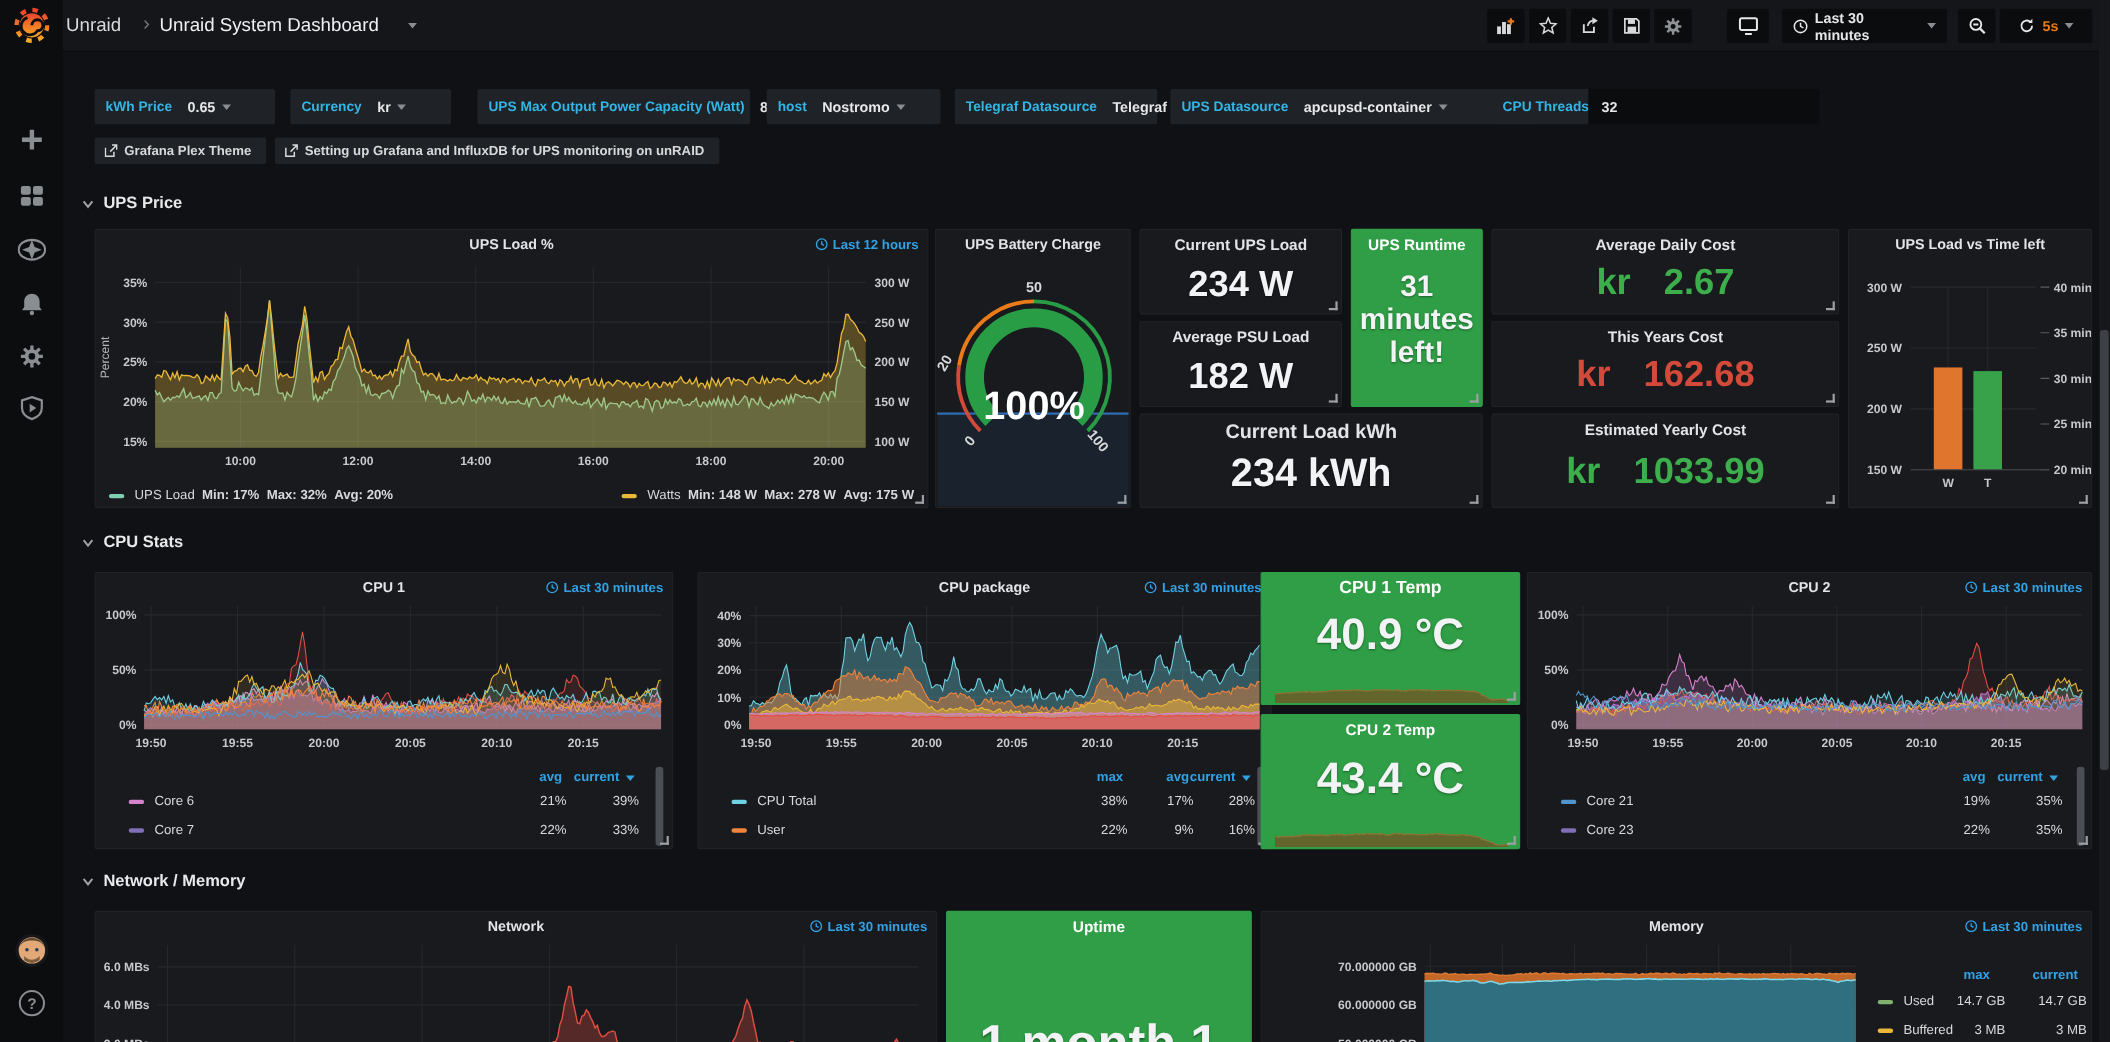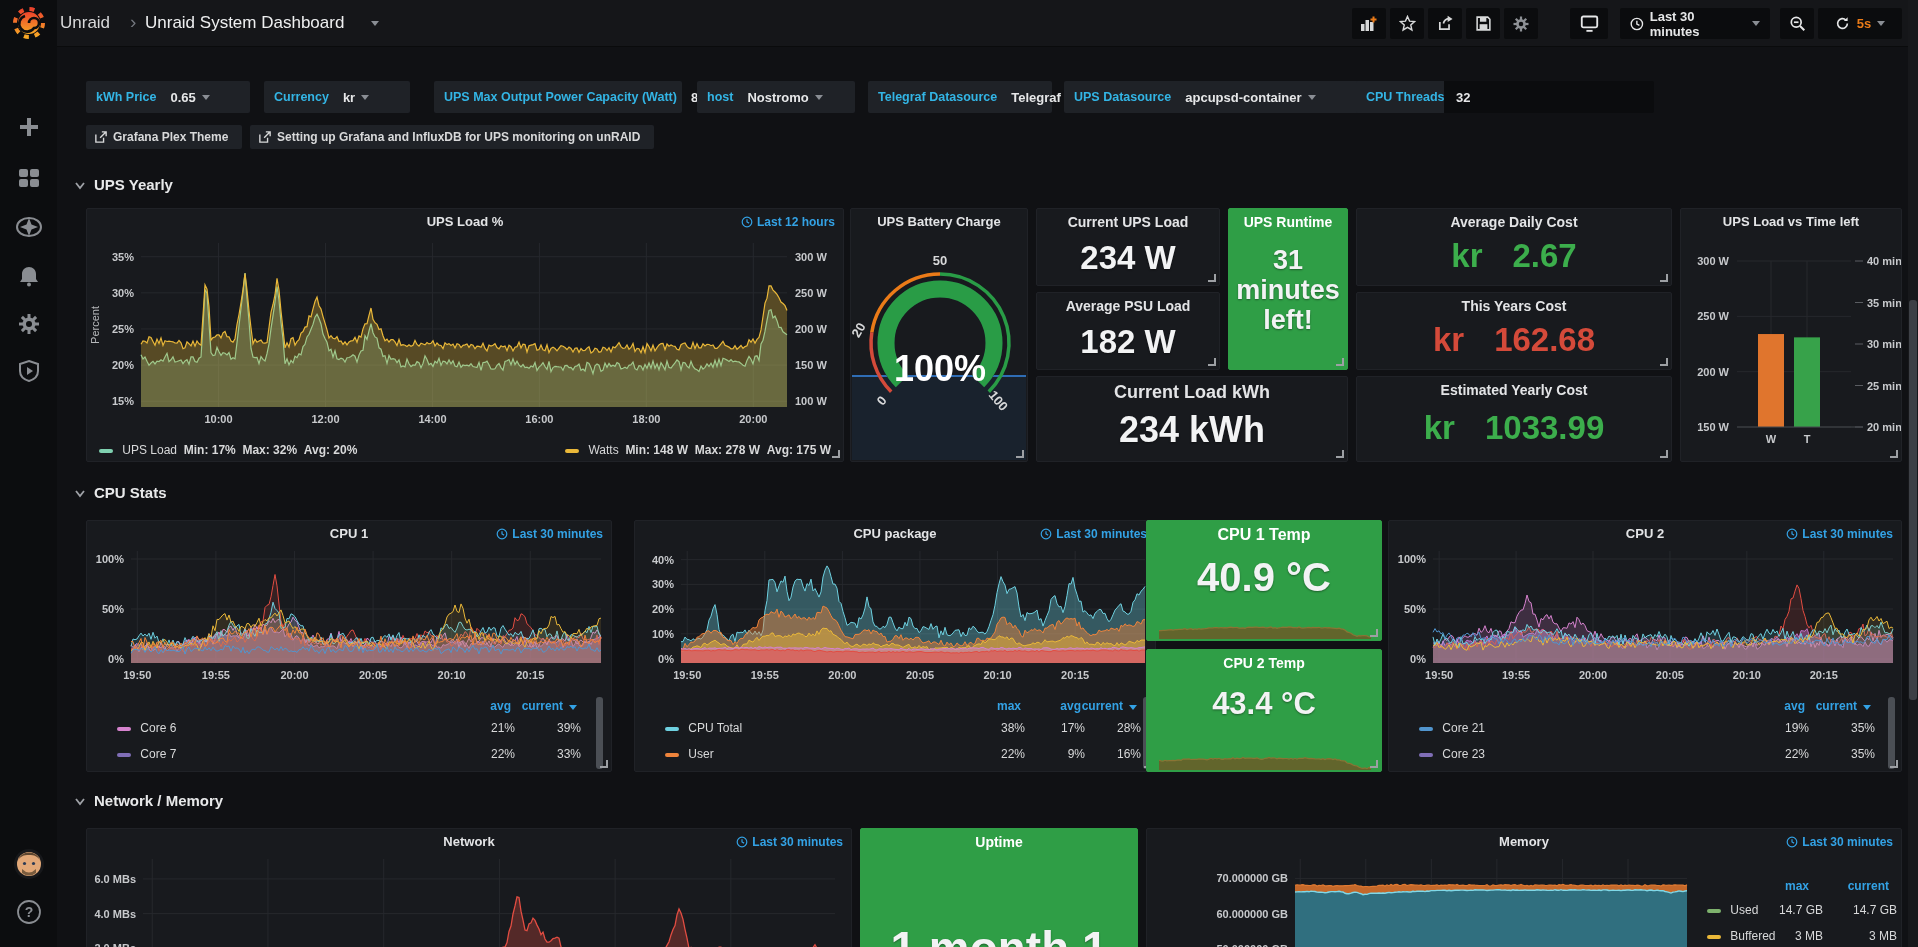--- a/index.html
+++ b/index.html
@@ -231,21 +231,21 @@
       <path d="M1 4v9h9V8" fill="none" stroke="#d8d9da" stroke-width="1.6"></path>
       <path d="M6 8L13 1M8 1h5v5" fill="none" stroke="#d8d9da" stroke-width="1.6"></path>
     </svg>
   <span>Setting up Grafana and InfluxDB for UPS monitoring on unRAID</span>
 </div>
 
 <div class="section-h" style="left:74px;top:176px;">
   <svg width="12" height="12" viewBox="0 0 12 12">
       <polyline points="2,4 6,9 10,4" fill="none" stroke="#9fa2a7" stroke-width="1.8"></polyline>
     </svg>
-  <span>UPS Yearly</span>
+  <span>UPS Price</span>
 </div>
 <div class="section-h" style="left:74px;top:484px;">
   <svg width="12" height="12" viewBox="0 0 12 12">
       <polyline points="2,4 6,9 10,4" fill="none" stroke="#9fa2a7" stroke-width="1.8"></polyline>
     </svg>
   <span>CPU Stats</span>
 </div>
 <div class="section-h" style="left:74px;top:792px;">
   <svg width="12" height="12" viewBox="0 0 12 12">
       <polyline points="2,4 6,9 10,4" fill="none" stroke="#9fa2a7" stroke-width="1.8"></polyline>
@@ -524,21 +524,21 @@
 <div class="panel green" style="left:1146px;top:520px;width:236px;height:121px;">
   <div class="ptitle" style="font-size:16px;">CPU 1 Temp</div>
   <div class="statval" style="top:34px;font-size:40px;">40.9 °C</div>
   <svg class="abs" style="left:12px;top:85px" width="212" height="34" viewBox="0 0 212 34">
       <path d="M0.0 24.6L2.0 24.7L4.0 24.4L6.0 24.4L8.0 24.1L10.0 23.9L12.0 23.7L14.0 24.2L16.0 23.6L18.0 23.6L20.0 23.4L22.0 23.3L24.0 23.2L26.0 22.7L28.0 23.5L30.0 23.0L32.0 22.6L34.0 23.5L36.0 22.9L38.0 23.3L40.0 22.6L42.0 23.2L44.0 22.8L46.0 22.7L48.0 22.4L50.0 21.9L52.0 22.0L54.0 21.8L56.0 21.5L58.0 21.7L60.0 22.0L62.0 21.5L64.0 21.8L66.0 21.6L68.0 21.9L70.0 21.4L72.0 21.1L74.0 21.6L76.0 21.5L78.0 21.4L80.0 22.1L82.0 22.1L84.0 21.8L86.0 22.3L88.0 21.5L90.0 21.2L92.0 21.4L94.0 21.3L96.0 21.2L98.0 21.2L100.0 21.5L102.0 21.3L104.0 21.1L106.0 21.6L108.0 21.8L110.0 21.3L112.0 21.0L114.0 22.2L116.0 21.7L118.0 22.4L120.0 21.8L122.0 21.5L124.0 21.1L126.0 21.4L128.0 21.3L130.0 20.9L132.0 21.1L134.0 21.6L136.0 21.5L138.0 21.8L140.0 21.0L142.0 21.9L144.0 22.1L146.0 21.9L148.0 21.7L150.0 21.4L152.0 21.8L154.0 21.4L156.0 21.7L158.0 21.6L160.0 21.3L162.0 22.0L164.0 21.8L166.0 21.5L168.0 21.9L170.0 21.7L172.0 22.0L174.0 22.2L176.0 22.4L178.0 22.7L180.0 22.2L182.0 22.9L184.0 23.1L186.0 24.1L188.0 25.9L190.0 26.5L192.0 27.3L194.0 28.8L196.0 29.5L198.0 30.3L200.0 29.7L202.0 29.8L204.0 29.5L206.0 29.6L208.0 29.9L210.0 31.0L212.0 31.0L212 33L0 33Z" fill="#6b5b28" fill-opacity="0.85"></path>
       <path d="M0.0 24.6L2.0 24.7L4.0 24.4L6.0 24.4L8.0 24.1L10.0 23.9L12.0 23.7L14.0 24.2L16.0 23.6L18.0 23.6L20.0 23.4L22.0 23.3L24.0 23.2L26.0 22.7L28.0 23.5L30.0 23.0L32.0 22.6L34.0 23.5L36.0 22.9L38.0 23.3L40.0 22.6L42.0 23.2L44.0 22.8L46.0 22.7L48.0 22.4L50.0 21.9L52.0 22.0L54.0 21.8L56.0 21.5L58.0 21.7L60.0 22.0L62.0 21.5L64.0 21.8L66.0 21.6L68.0 21.9L70.0 21.4L72.0 21.1L74.0 21.6L76.0 21.5L78.0 21.4L80.0 22.1L82.0 22.1L84.0 21.8L86.0 22.3L88.0 21.5L90.0 21.2L92.0 21.4L94.0 21.3L96.0 21.2L98.0 21.2L100.0 21.5L102.0 21.3L104.0 21.1L106.0 21.6L108.0 21.8L110.0 21.3L112.0 21.0L114.0 22.2L116.0 21.7L118.0 22.4L120.0 21.8L122.0 21.5L124.0 21.1L126.0 21.4L128.0 21.3L130.0 20.9L132.0 21.1L134.0 21.6L136.0 21.5L138.0 21.8L140.0 21.0L142.0 21.9L144.0 22.1L146.0 21.9L148.0 21.7L150.0 21.4L152.0 21.8L154.0 21.4L156.0 21.7L158.0 21.6L160.0 21.3L162.0 22.0L164.0 21.8L166.0 21.5L168.0 21.9L170.0 21.7L172.0 22.0L174.0 22.2L176.0 22.4L178.0 22.7L180.0 22.2L182.0 22.9L184.0 23.1L186.0 24.1L188.0 25.9L190.0 26.5L192.0 27.3L194.0 28.8L196.0 29.5L198.0 30.3L200.0 29.7L202.0 29.8L204.0 29.5L206.0 29.6L208.0 29.9L210.0 31.0L212.0 31.0" stroke="#8a7434" stroke-width="1.2" fill="none"></path>
     </svg>
 </div>
 <div class="panel green" style="left:1146px;top:649px;width:236px;height:123px;">
   <div class="ptitle" style="font-size:14px;">CPU 2 Temp</div>
-  <div class="statval" style="top:36px;font-size:31px;">43.4 °C</div>
+  <div class="statval" style="top:36px;font-size:40px;">43.4 °C</div>
   <svg class="abs" style="left:12px;top:87px" width="212" height="34" viewBox="0 0 212 34">
       <path d="M0.0 23.2L2.0 23.8L4.0 24.2L6.0 23.3L8.0 23.9L10.0 23.5L12.0 23.6L14.0 23.4L16.0 23.7L18.0 23.2L20.0 22.9L22.0 23.4L24.0 22.0L26.0 22.2L28.0 22.1L30.0 21.9L32.0 22.5L34.0 22.3L36.0 22.3L38.0 22.4L40.0 21.9L42.0 22.2L44.0 22.2L46.0 22.3L48.0 22.8L50.0 22.1L52.0 21.3L54.0 22.1L56.0 21.3L58.0 21.9L60.0 21.3L62.0 22.2L64.0 22.4L66.0 21.6L68.0 22.0L70.0 21.7L72.0 21.8L74.0 20.7L76.0 21.9L78.0 21.1L80.0 21.6L82.0 21.5L84.0 20.5L86.0 21.4L88.0 21.1L90.0 21.2L92.0 21.0L94.0 21.4L96.0 21.4L98.0 20.9L100.0 21.7L102.0 22.3L104.0 22.2L106.0 21.3L108.0 21.2L110.0 20.5L112.0 21.2L114.0 20.9L116.0 21.0L118.0 21.9L120.0 21.2L122.0 21.3L124.0 21.6L126.0 21.5L128.0 21.5L130.0 22.0L132.0 21.3L134.0 22.2L136.0 21.3L138.0 22.2L140.0 21.3L142.0 21.3L144.0 21.4L146.0 20.6L148.0 21.2L150.0 21.6L152.0 21.3L154.0 21.6L156.0 21.9L158.0 22.0L160.0 21.9L162.0 22.3L164.0 21.7L166.0 22.6L168.0 21.8L170.0 21.7L172.0 21.8L174.0 22.6L176.0 22.0L178.0 22.8L180.0 22.8L182.0 23.6L184.0 23.8L186.0 24.0L188.0 26.0L190.0 26.3L192.0 26.9L194.0 28.0L196.0 28.6L198.0 29.0L200.0 30.3L202.0 31.0L204.0 31.3L206.0 30.9L208.0 31.7L210.0 30.5L212.0 31.8L212 33L0 33Z" fill="#6b5b28" fill-opacity="0.85"></path>
       <path d="M0.0 23.2L2.0 23.8L4.0 24.2L6.0 23.3L8.0 23.9L10.0 23.5L12.0 23.6L14.0 23.4L16.0 23.7L18.0 23.2L20.0 22.9L22.0 23.4L24.0 22.0L26.0 22.2L28.0 22.1L30.0 21.9L32.0 22.5L34.0 22.3L36.0 22.3L38.0 22.4L40.0 21.9L42.0 22.2L44.0 22.2L46.0 22.3L48.0 22.8L50.0 22.1L52.0 21.3L54.0 22.1L56.0 21.3L58.0 21.9L60.0 21.3L62.0 22.2L64.0 22.4L66.0 21.6L68.0 22.0L70.0 21.7L72.0 21.8L74.0 20.7L76.0 21.9L78.0 21.1L80.0 21.6L82.0 21.5L84.0 20.5L86.0 21.4L88.0 21.1L90.0 21.2L92.0 21.0L94.0 21.4L96.0 21.4L98.0 20.9L100.0 21.7L102.0 22.3L104.0 22.2L106.0 21.3L108.0 21.2L110.0 20.5L112.0 21.2L114.0 20.9L116.0 21.0L118.0 21.9L120.0 21.2L122.0 21.3L124.0 21.6L126.0 21.5L128.0 21.5L130.0 22.0L132.0 21.3L134.0 22.2L136.0 21.3L138.0 22.2L140.0 21.3L142.0 21.3L144.0 21.4L146.0 20.6L148.0 21.2L150.0 21.6L152.0 21.3L154.0 21.6L156.0 21.9L158.0 22.0L160.0 21.9L162.0 22.3L164.0 21.7L166.0 22.6L168.0 21.8L170.0 21.7L172.0 21.8L174.0 22.6L176.0 22.0L178.0 22.8L180.0 22.8L182.0 23.6L184.0 23.8L186.0 24.0L188.0 26.0L190.0 26.3L192.0 26.9L194.0 28.0L196.0 28.6L198.0 29.0L200.0 30.3L202.0 31.0L204.0 31.3L206.0 30.9L208.0 31.7L210.0 30.5L212.0 31.8" stroke="#8a7434" stroke-width="1.2" fill="none"></path>
     </svg>
 </div>
 
 <div class="panel" style="left:1388px;top:520px;width:514px;height:252px;">
   <div class="ptitle">CPU 2</div>
   <div class="prange">
     <svg width="12" height="12" viewBox="0 0 16 16">

